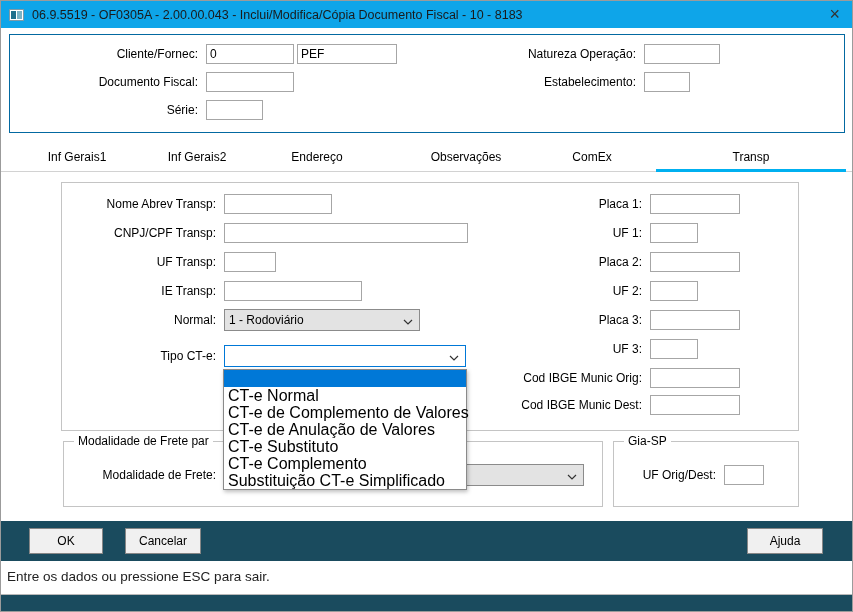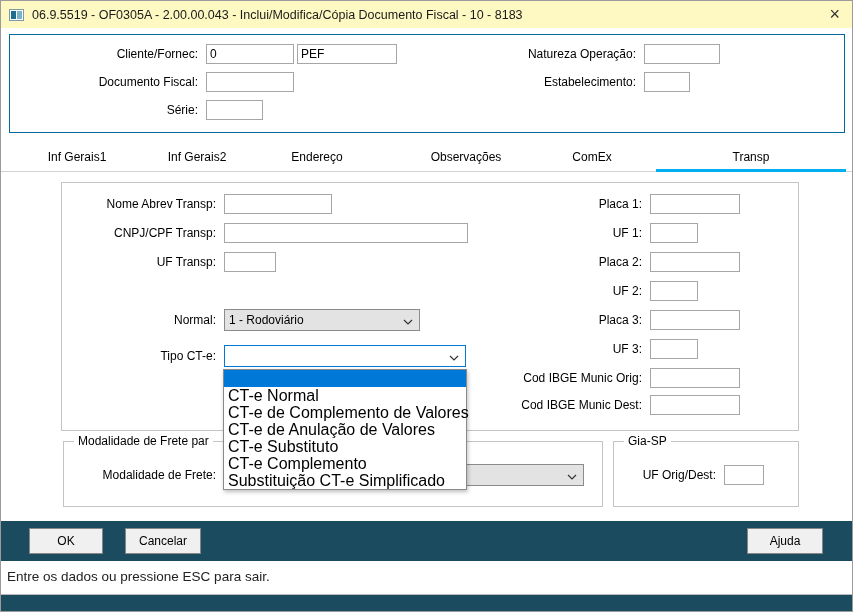--- a/index.html
+++ b/index.html
@@ -1,20 +1,20 @@
 <!DOCTYPE html>
 <html style="--teal-bar: #1a4b5e; --tab-accent: #00b0f0; --highlight: #0078d7;"><head>
 <meta charset="utf-8">
 <style>
   * { box-sizing: border-box; }
   html,body { margin:0; padding:0; background:#e9e9e9; font-family:"Liberation Sans",sans-serif; }
   .dialog { position:relative; width:853px; height:612px; background:#fff; border:1px solid #9b9b9b; overflow:hidden; }
 
   
-  .titlebar { position:absolute; top:0; left:0; right:0; height:27px; display:flex; align-items:center; padding:0 8px; background:#fef9c3; }
+  .titlebar { position:absolute; top:0; left:0; right:0; height:27px; display:flex; align-items:center; padding:0 8px; background:#0ea5e9; }
   .app-icon { width:15px; height:12px; position:relative; margin-right:8px; border:1px solid #7e9aa8; background:#fff; flex:0 0 auto; }
   .app-icon::before { content:""; position:absolute; left:1px; top:1px; width:5px; height:8px; background:#1d6f8c; }
   .app-icon::after  { content:""; position:absolute; left:7px; top:1px; width:5px; height:8px; background:#79b3c6; }
   .title { font-size:12.5px; color:#1a1a1a; white-space:nowrap; }
   .close { position:absolute; right:12px; top:1px; font-size:18px; color:#333; cursor:pointer; line-height:24px; }
 
   
   .lbl { font-size:12px; color:#000; text-align:right; padding-right:4px; white-space:nowrap; margin-right:4px; }
   .inp { height:20px; border:1px solid #a6a6a6; background:#fff; font:12px "Liberation Sans",sans-serif; padding:0 3px; }
   .ro  { display:flex; align-items:center; height:20px; border:1px solid #a6a6a6; background:#fff; font-size:12px; padding:0 3px; margin-left:3px; }
@@ -104,20 +104,24 @@
       <span class="lbl" style="width:158px">Nome Abrev Transp:</span>
       <input class="inp" style="width: 108px;" value="">
     </div>
     <div class="trow" style="left:0; top:39px">
       <span class="lbl" style="width:158px">CNPJ/CPF Transp:</span>
       <input class="inp" style="width: 244px;" value="">
     </div>
     <div class="trow" style="left:0; top:68px">
       <span class="lbl" style="width:158px">UF Transp:</span>
       <input class="inp" style="width: 52px;" value="">
+    </div>
+    <div class="trow" style="left:0; top:97px">
+      <span class="lbl" style="width:158px">IE Transp:</span>
+      <input class="inp" style="width: 138px;" value="">
     </div>
     <div class="trow" style="left:0; top:126px">
       <span class="lbl" style="width:158px">Normal:</span>
       <div class="combo" style="width:196px">
         <span class="combo-text">1 - Rodoviário</span>
         <span><svg width="10" height="6" viewBox="0 0 10 6">
               <polyline points="1,1 5,5 9,1" fill="none" stroke="#333" stroke-width="1.2"></polyline>
             </svg></span>
       </div>
     </div>

